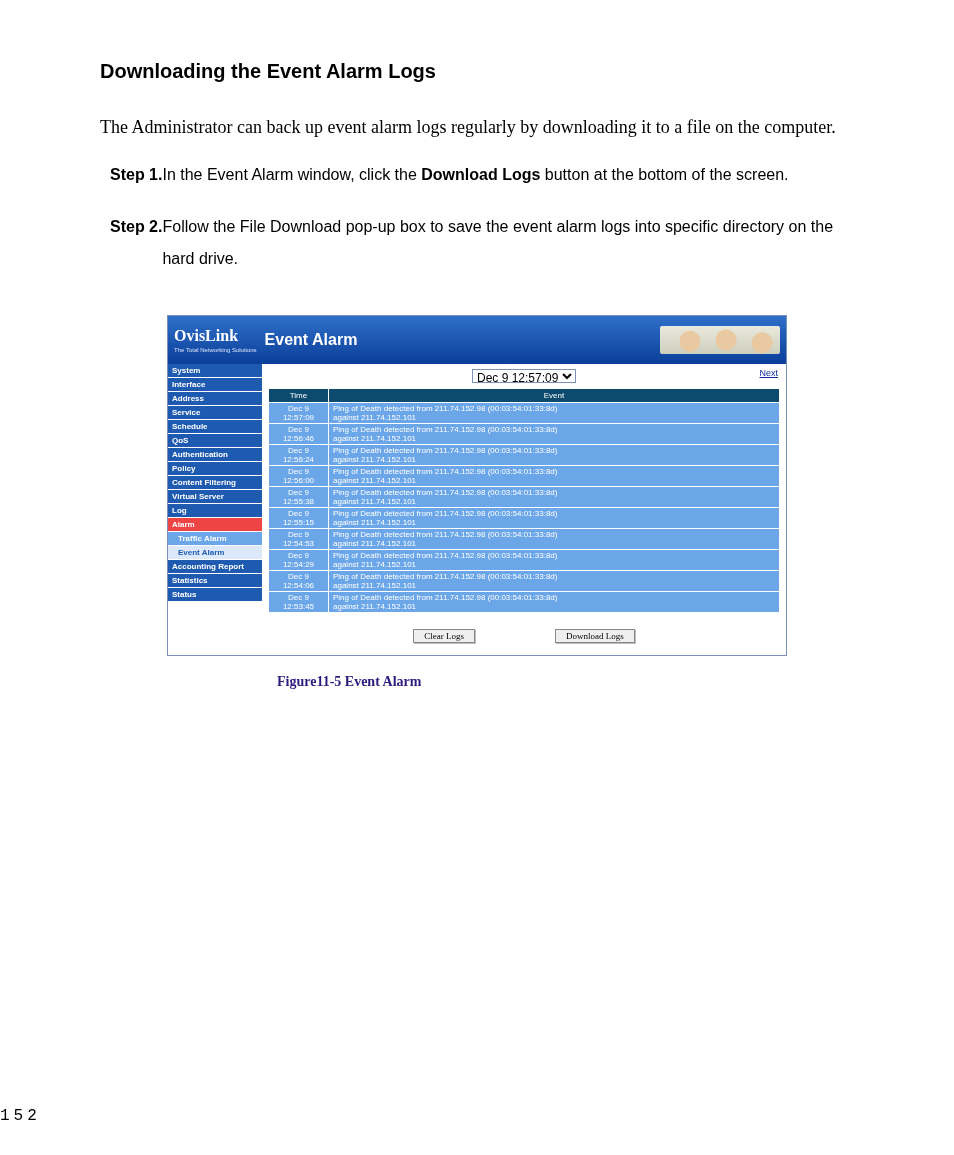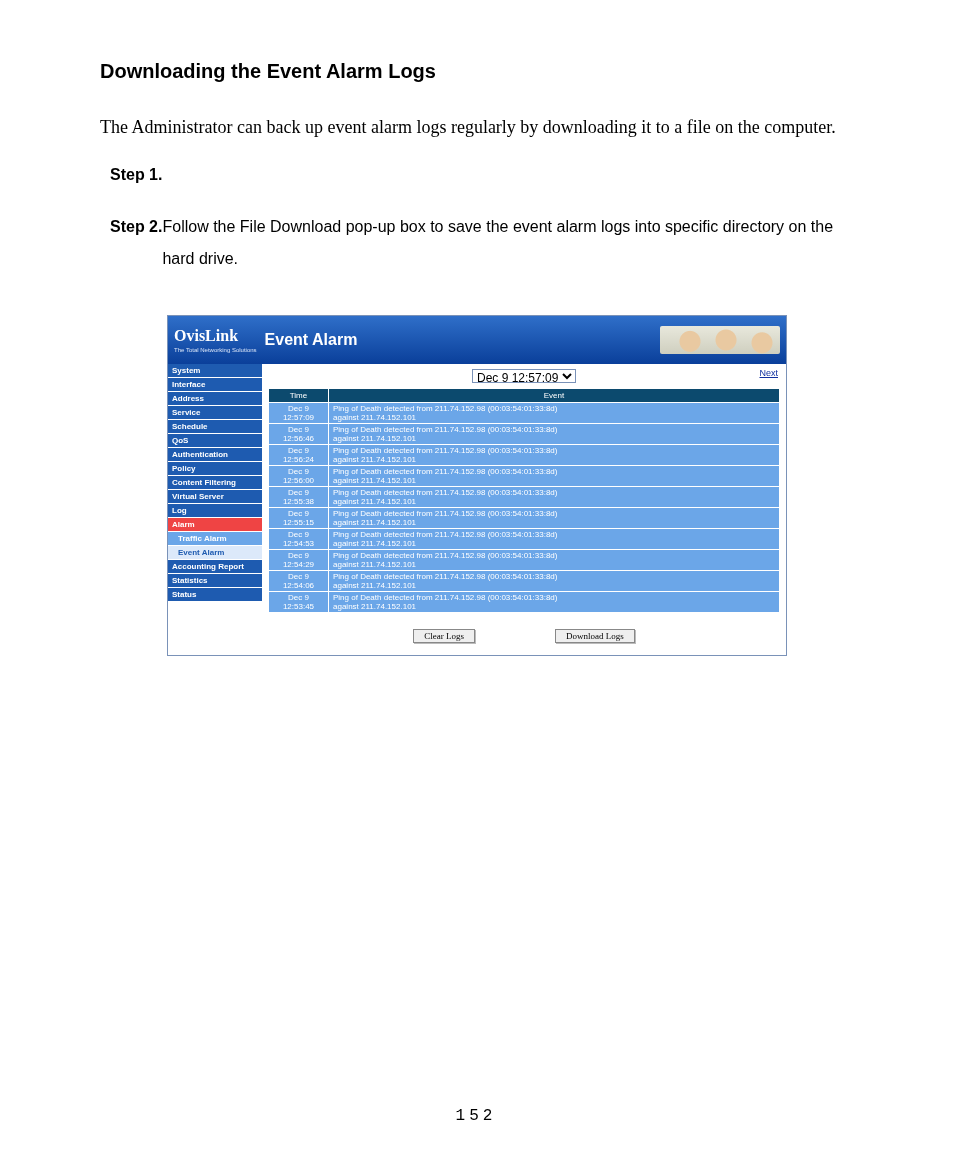--- a/index.html
+++ b/index.html
@@ -178,36 +178,39 @@
     font-weight: bold;
     color: #2e1a7e;
     text-align: left;
     margin: 18px 0 0 110px;
   }
   .pagenum {
     position: absolute;
     bottom: 30px;
     left: 0;
     width: 952px;
-    text-align: center;
+    text-align: left;
     font-family: "Courier New", monospace;
     font-size: 16px;
     letter-spacing: 4px;
   }
 </style>
 </head>
 <body>
 
 <h2 class="heading">Downloading the Event Alarm Logs</h2>
 
 <p class="intro">The Administrator can back up event alarm logs regularly by downloading it to a file on the computer.</p>
 
 <div class="steps">
   <div class="step">
     <span class="step-label">Step 1.</span>
+    <span class="step-text">
+      <span>In the Event Alarm window, click the </span><b>Download Logs</b><span> button at the bottom of the screen.</span>
+    </span>
   </div>
   <div class="step">
     <span class="step-label">Step 2.</span>
     <span class="step-text">Follow the File Download pop-up box to save the event alarm logs into specific directory on the hard drive.</span>
   </div>
 </div>
 
 <div class="shot-wrap">
   <div class="app">
     <div class="app-header">
@@ -295,15 +298,16 @@
               </tr>
             </tbody>
         </table>
         <div class="btnrow">
           <button class="winbtn">Clear Logs</button>
           <button class="winbtn">Download Logs</button>
         </div>
       </div>
     </div>
   </div>
+  <div class="caption">Figure11-5    Event Alarm</div>
 </div>
 
 <div class="pagenum">152</div>
 
 </body></html>

